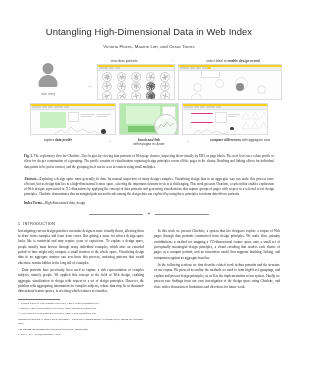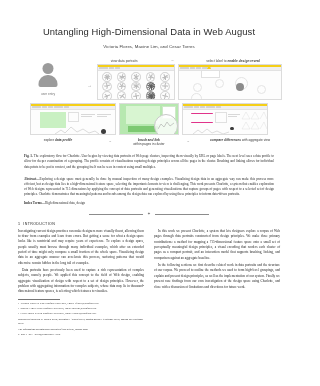--- a/index.html
+++ b/index.html
@@ -325,21 +325,21 @@
   .fn-mono { font-family: "Liberation Mono", monospace; font-size: 2.5px; }
 
   .col-right-spacer { height: 7px; }
 </style>
 </head>
 <body>
 
 <div class="page">
 
   <div class="title-block">
-    <h1 class="paper-title">Untangling High-Dimensional Data in Web August</h1>
+    <h1 class="paper-title">Untangling High-Dimensional Data in Web Index</h1>
     <div class="paper-authors">Victoria Flores, Maxine Lim, and Cesar Torres</div>
   </div>
 
   <div class="figure">
 
     <div class="fig-toplabels">
       <div class="toplabel tl-a">view data portraits</div>
       <div class="toplabel tl-arrow">→</div>
       <div class="toplabel tl-b"><span>select label to </span><b>enable design reveal</b></div>
     </div>

